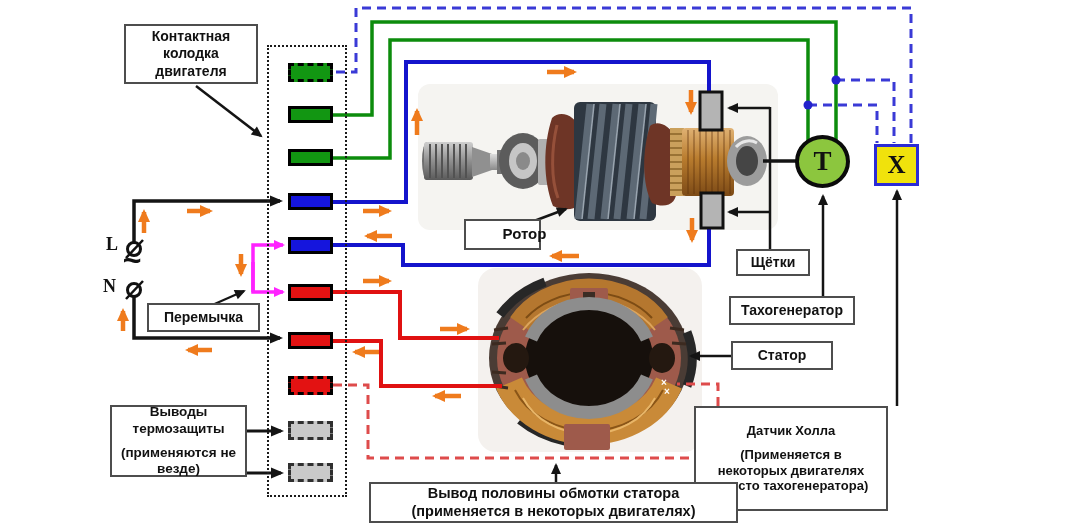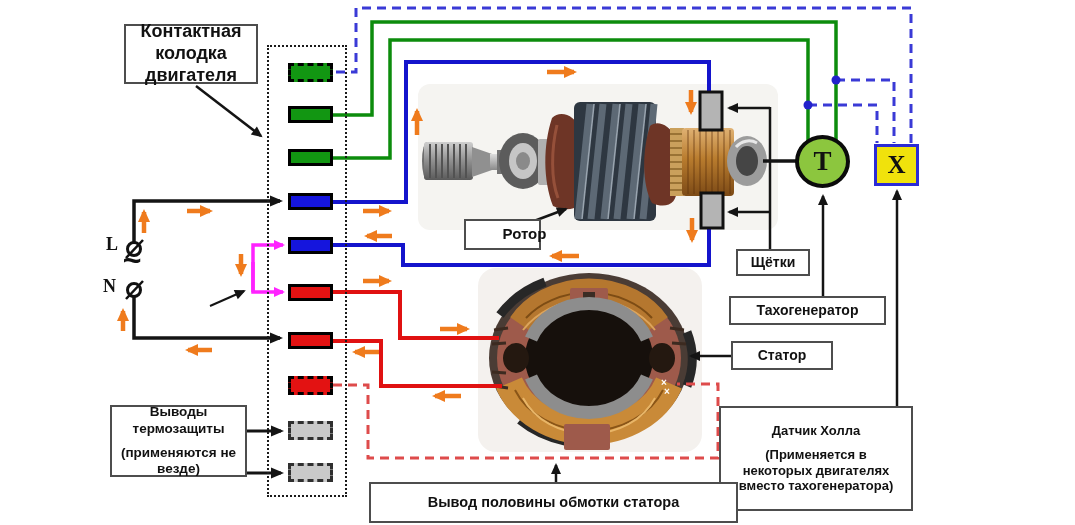--- a/index.html
+++ b/index.html
@@ -243,53 +243,57 @@
 <div class="conn green" style="top:106px"></div>
 <div class="conn green" style="top:149px"></div>
 <div class="conn blue" style="top:193px"></div>
 <div class="conn blue" style="top:237px"></div>
 <div class="conn red" style="top:284px"></div>
 <div class="conn red" style="top:332px"></div>
 <div class="conn red dashed" style="top:376px"></div>
 <div class="conn gray dashed" style="top:421px"></div>
 <div class="conn gray dashed" style="top:463px"></div>
 
-<div class="lbox" style="left:124px;top:24px;width:134px;height:60px;font-size:18px;padding:2px 6px;">
+<div class="lbox" style="left:124px;top:24px;width:134px;height:60px;font-size:14px;padding:2px 6px;">
   <div>Контактная колодка двигателя</div>
 </div>
 
+<div class="lbox" style="left:147px;top:303px;width:113px;height:29px;font-size:14px;">
+  <div>Перемычка</div>
+</div>
 
 <div class="lbox" style="left:110px;top:405px;width:137px;height:72px;font-size:13.5px;padding:4px 6px;">
   <div>Выводы термозащиты</div>
   <div class="gap">(применяются не везде)</div>
 </div>
 
 <div class="lbox" style="left:464px;top:219px;width:77px;height:31px;font-size:15px;padding-left:44px;">
   <div>Ротор</div>
 </div>
 
 <div class="lbox" style="left:736px;top:249px;width:74px;height:27px;font-size:14px;">
   <div>Щётки</div>
 </div>
 
-<div class="lbox" style="left:729px;top:296px;width:157px;height:29px;font-size:14px;">
+<div class="lbox" style="left:729px;top:296px;width:126px;height:29px;font-size:14px;">
   <div>Тахогенератор</div>
 </div>
 
 <div class="lbox" style="left:731px;top:341px;width:102px;height:29px;font-size:14px;">
   <div>Статор</div>
 </div>
 
-<div class="lbox" style="left:719px;top:406px;width:194px;height:105px;font-size:13px;padding:4px 12px;">
+<div class="lbox" style="left:694px;top:406px;width:194px;height:105px;font-size:13px;padding:4px 12px;">
   <div>Датчик Холла</div>
   <div class="gap">(Применяется в некоторых двигателях вместо тахогенератора)</div>
 </div>
 
 <div class="lbox" style="left:369px;top:482px;width:369px;height:41px;font-size:14.5px;">
   <div>Вывод половины обмотки статора</div>
+  <div>(применяется в некоторых двигателях)</div>
 </div>
 
 <div id="tacho-sym">
   <span>T</span>
 </div>
 <div id="hall-sym">
   <span>X</span>
 </div>
 
 <div class="term-letter" style="left:106px;top:234px;">

